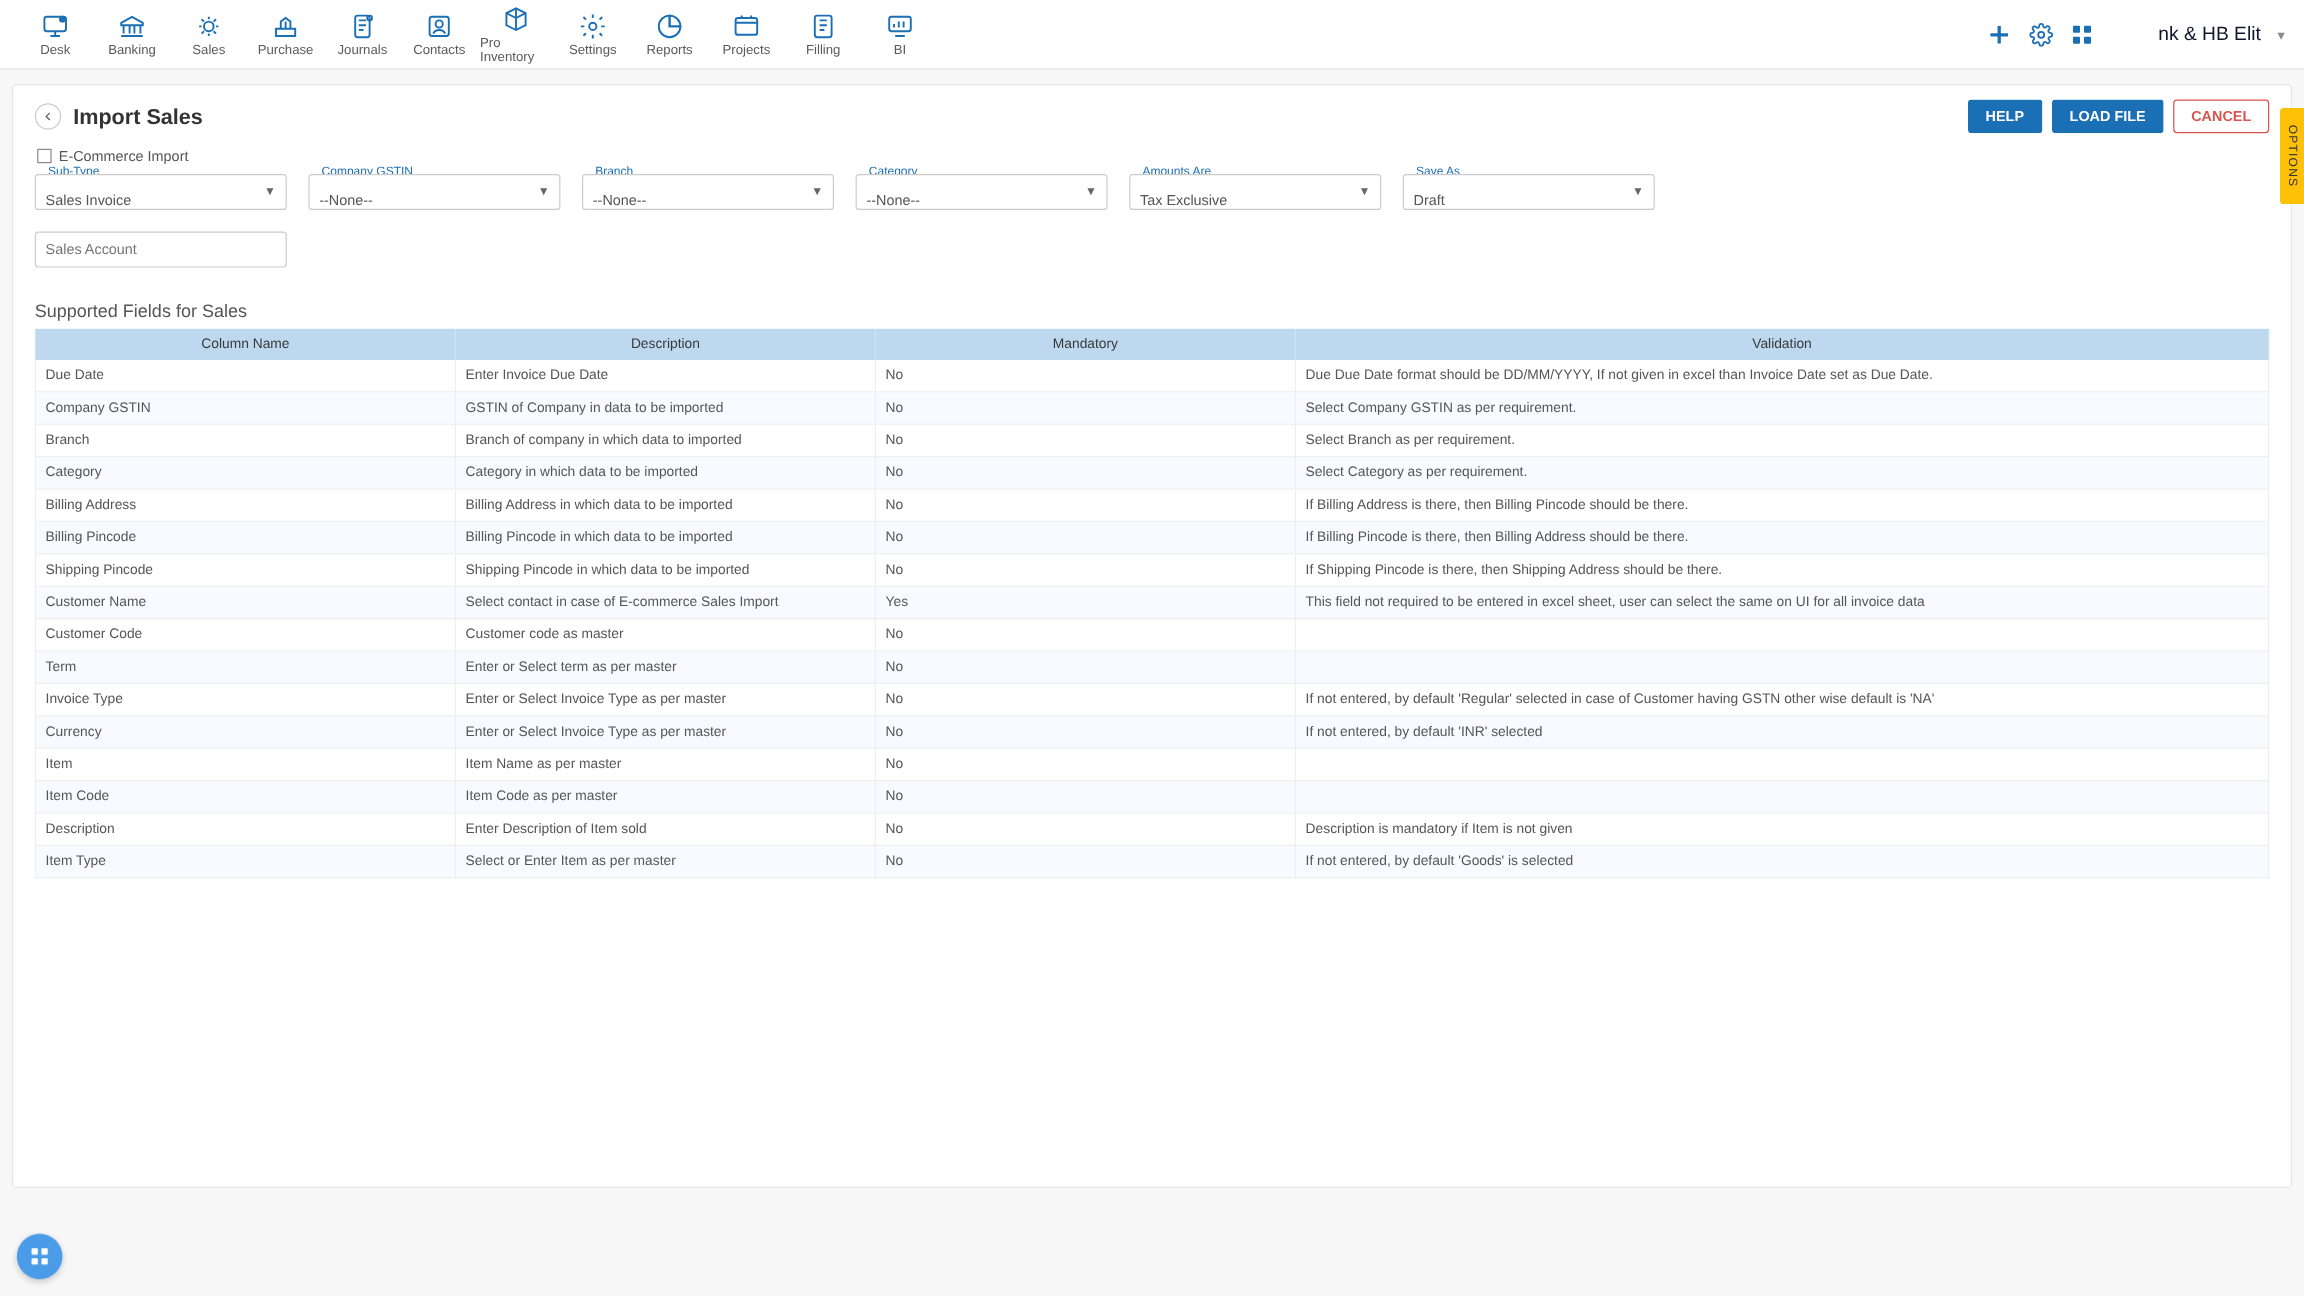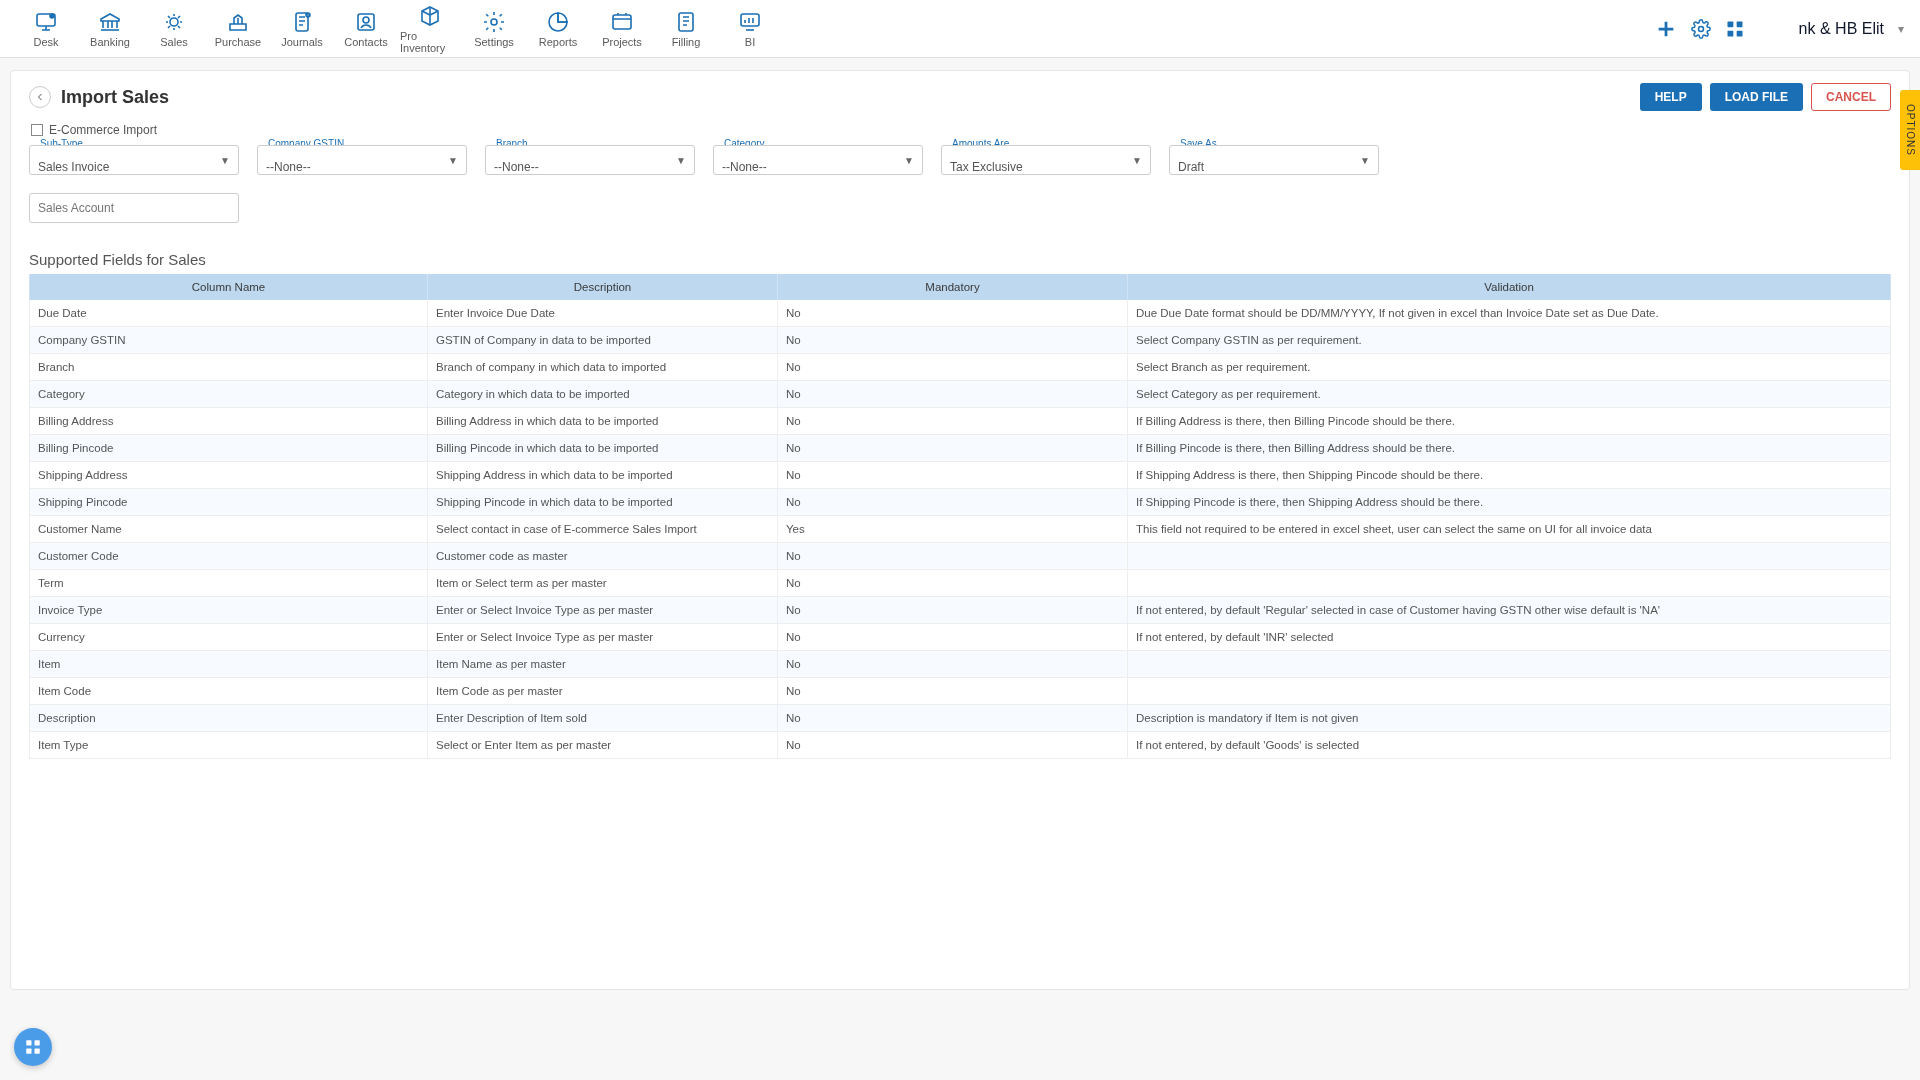--- a/index.html
+++ b/index.html
@@ -45,21 +45,21 @@
 .section-title { font-size: 15px; color: #555; margin-top: 28px; margin-bottom: 6px; }
 
 
 .fields-table { width: 100%; border-collapse: collapse; font-size: 11.5px; }
 .fields-table thead th { background: #bdd8ef; color: #3a3a3a; font-weight: 500; padding: 7px 8px; border-right: 1px solid #cfe3f4; text-align: center; }
 .fields-table thead th:first-child { border-left: 1px solid #cfe3f4; }
 .fields-table tbody td { padding: 7px 8px; border-right: 1px solid #eee; color: #555; vertical-align: middle; }
 .fields-table tbody td:first-child { border-left: 1px solid #eee; }
 .fields-table tbody tr { border-bottom: 1px solid #eee; }
 .fields-table tbody tr:nth-child(even) { background: #f7fbff; }
-.col-name { width: 398px; }
+.col-name { width: 350px; }
 .col-desc { width: 350px; }
 .col-mand { width: 350px; }
 .col-valid { }
 
 
 .side-tab { position: fixed; right: 0; top: 90px; width: 20px; height: 80px; background: #ffc107; display: flex; align-items: center; justify-content: center; writing-mode: vertical-rl; font-size: 10px; letter-spacing: 1px; color: #333; cursor: pointer; border-radius: 3px 0 0 3px; }
 
 
 .float-fab { position: fixed; left: 14px; bottom: 14px; width: 38px; height: 38px; border-radius: 50%; background: #4b9ce8; display: flex; align-items: center; justify-content: center; color: #fff; cursor: pointer; box-shadow: 0 2px 6px rgba(0,0,0,.2); }
 
@@ -326,46 +326,40 @@
           <td>No</td>
           <td>If Billing Address is there, then Billing Pincode should be there.</td>
         </tr>
         <tr>
           <td>Billing Pincode</td>
           <td>Billing Pincode in which data to be imported</td>
           <td>No</td>
           <td>If Billing Pincode is there, then Billing Address should be there.</td>
         </tr>
         <tr>
-          <td>Shipping Address</td>
-          <td>Shipping Address in which data to be imported</td>
-          <td>No</td>
-          <td>If Shipping Address is there, then Shipping Pincode should be there.</td>
-        </tr>
-        <tr>
           <td>Shipping Pincode</td>
           <td>Shipping Pincode in which data to be imported</td>
           <td>No</td>
           <td>If Shipping Pincode is there, then Shipping Address should be there.</td>
         </tr>
         <tr>
           <td>Customer Name</td>
           <td>Select contact in case of E-commerce Sales Import</td>
           <td>Yes</td>
           <td>This field not required to be entered in excel sheet, user can select the same on UI for all invoice data</td>
         </tr>
         <tr>
           <td>Customer Code</td>
           <td>Customer code as master</td>
           <td>No</td>
           <td></td>
         </tr>
         <tr>
           <td>Term</td>
-          <td>Item or Select term as per master</td>
+          <td>Enter or Select term as per master</td>
           <td>No</td>
           <td></td>
         </tr>
         <tr>
           <td>Invoice Type</td>
           <td>Enter or Select Invoice Type as per master</td>
           <td>No</td>
           <td>If not entered, by default 'Regular' selected in case of Customer having GSTN other wise default is 'NA'</td>
         </tr>
         <tr>

